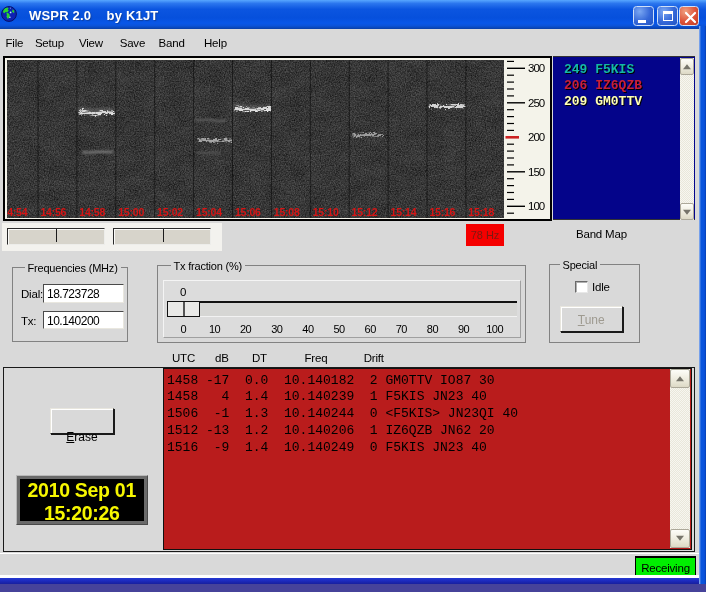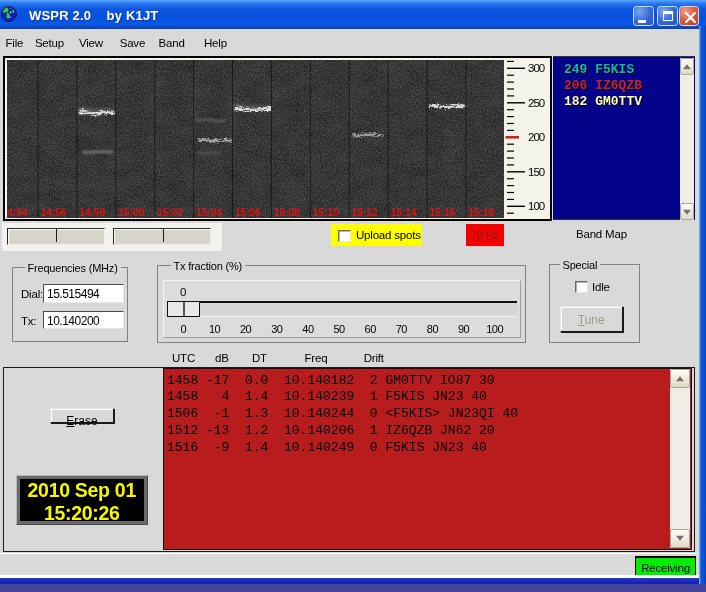--- a/index.html
+++ b/index.html
@@ -194,49 +194,45 @@
           <text x="24" y="48.8">250</text>
     <text x="24" y="83.3">200</text>
           <text x="24" y="117.8">150</text>
           <text x="24" y="152.3">100</text>
    </g>
   </svg>
  </div>
  <div id="bandmap">
   <div class="bme" style="top:4.5px;color:#14b8a6">249 F5KIS</div>
   <div class="bme" style="top:20.8px;color:#c81f38">206 IZ6QZB</div>
-  <div class="bme" style="top:37.1px;color:#ffffb4">182 GM0TTV</div>
+  <div class="bme" style="top:37.1px;color:#ffffb4">209 GM0TTV</div>
   <div class="sb" style="left:126.5px;top:1px;width:14.5px;height:162px">
    <div class="sbb" style="top:0;height:17px">
           <div class="arr arrup"></div>
         </div>
    <div class="sbb" style="bottom:0;height:17px">
           <div class="arr arrdn"></div>
         </div>
   </div>
  </div>
  <div id="pbpanel"></div>
  <div class="pbox" style="left:6.7px">
       <div class="pmark" style="left:48px"></div>
     </div>
  <div class="pbox" style="left:113px">
       <div class="pmark" style="left:48.5px"></div>
     </div>
- <div id="upload">
-      <div id="uplbox"></div>
-      <span id="uptext">Upload spots</span>
-    </div>
  <div id="hz">78 Hz</div>
  <span id="bmlabel">Band Map</span>
 
  <div class="grp" style="left:11.5px;top:266.5px;width:116.5px;height:75.5px">
   <span class="leg" style="left:12px">Frequencies (MHz)</span>
  </div>
  <span class="lbl" style="left:21px;top:288px">Dial:</span>
- <div class="inp" style="left:43px;top:284px;width:81px;height:18.5px">15.515494</div>
+ <div class="inp" style="left:43px;top:284px;width:81px;height:18.5px">18.723728</div>
  <span class="lbl" style="left:21px;top:314.5px">Tx:</span>
  <div class="inp" style="left:43px;top:310.5px;width:81px;height:18.5px">10.140200</div>
 
  <div class="grp" style="left:156.5px;top:265px;width:369.5px;height:78px">
   <span class="leg" style="left:13px">Tx fraction (%)</span>
  </div>
  <div id="txpanel"></div>
  <span class="lbl" style="left:180px;top:286px">0</span>
  <div id="groove"></div>
  <div id="handle"></div>
@@ -259,21 +255,21 @@
  <span class="lbl" style="left:592px;top:281px">Idle</span>
  <div class="btn" style="left:560px;top:305.5px;width:62.5px;height:26px;color:#9e9a90;padding-top:6px"><span style="text-decoration:underline">T</span>une</div>
 
  <span class="hdr" style="left:172px">UTC</span>
  <span class="hdr" style="left:215px">dB</span>
  <span class="hdr" style="left:252px">DT</span>
  <span class="hdr" style="left:304.5px">Freq</span>
  <span class="hdr" style="left:363.7px">Drift</span>
 
  <div id="mainpanel"></div>
- <div class="btn" style="left:50px;top:408px;width:64px;height:15px;padding-top:5px"><span style="text-decoration:underline">E</span>rase</div>
+ <div class="btn" style="left:50px;top:408px;width:64px;height:26px;padding-top:21px"><span style="text-decoration:underline">E</span>rase</div>
  <div id="clock">
       <div id="clockface">2010 Sep 01<br>15:20:26</div>
     </div>
  <div id="textarea">
   <div id="talines">1458 -17  0.0  10.140182  2 GM0TTV IO87 30
 1458   4  1.4  10.140239  1 F5KIS JN23 40
 1506  -1  1.3  10.140244  0 &lt;F5KIS&gt; JN23QI 40
 1512 -13  1.2  10.140206  1 IZ6QZB JN62 20
 1516  -9  1.4  10.140249  0 F5KIS JN23 40</div>
   <div class="sb" style="left:506px;top:0.5px;width:20px;height:178.5px">

